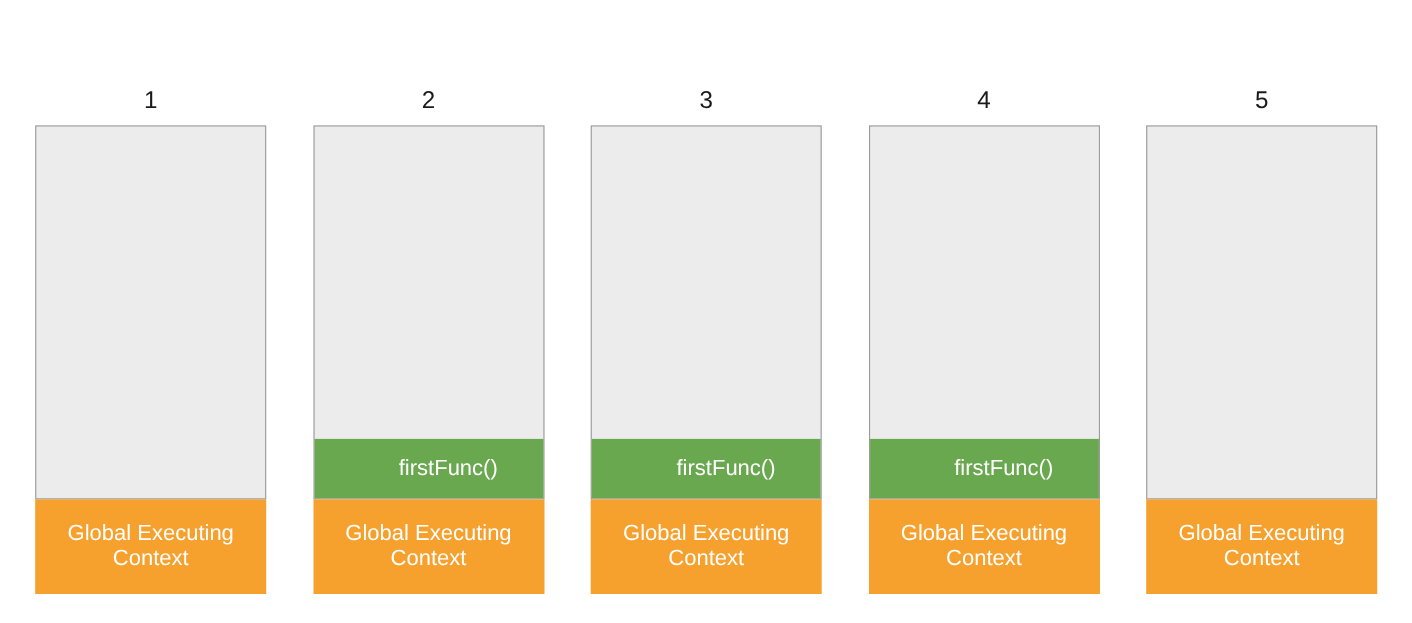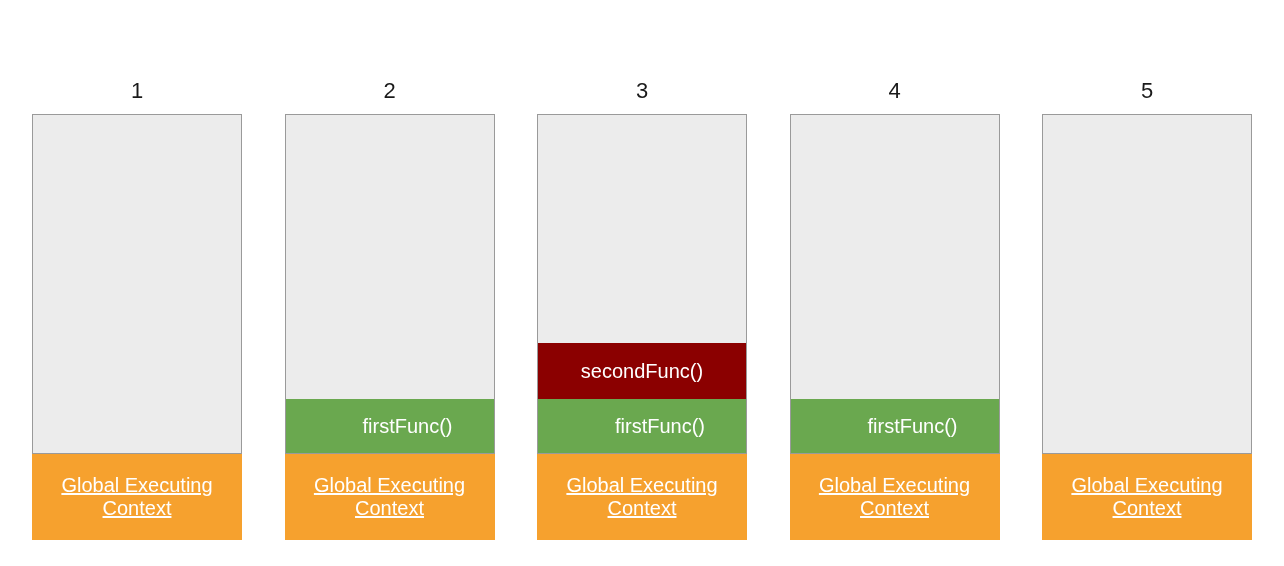--- a/index.html
+++ b/index.html
@@ -57,21 +57,20 @@
     height: 86px;
     background: #f6a12e;
     color: #fff;
     display: flex;
     align-items: center;
     justify-content: center;
     font-size: 20px;
     text-align: center;
     line-height: 1.15;
     padding: 4px;
-    text-decoration: underline;
   }
 </style>
 </head>
 <body>
 
 <div class="row">
 
   <div class="col">
     <div class="step-number">1</div>
     <div class="stack-container"></div>
@@ -82,21 +81,20 @@
     <div class="step-number">2</div>
     <div class="stack-container">
       <div class="frame first">firstFunc()</div>
     </div>
     <div class="global-frame">Global Executing Context</div>
   </div>
 
   <div class="col">
     <div class="step-number">3</div>
     <div class="stack-container">
-      <div class="frame second">secondFunc()</div>
       <div class="frame first">firstFunc()</div>
     </div>
     <div class="global-frame">Global Executing Context</div>
   </div>
 
   <div class="col">
     <div class="step-number">4</div>
     <div class="stack-container">
       <div class="frame first">firstFunc()</div>
     </div>

